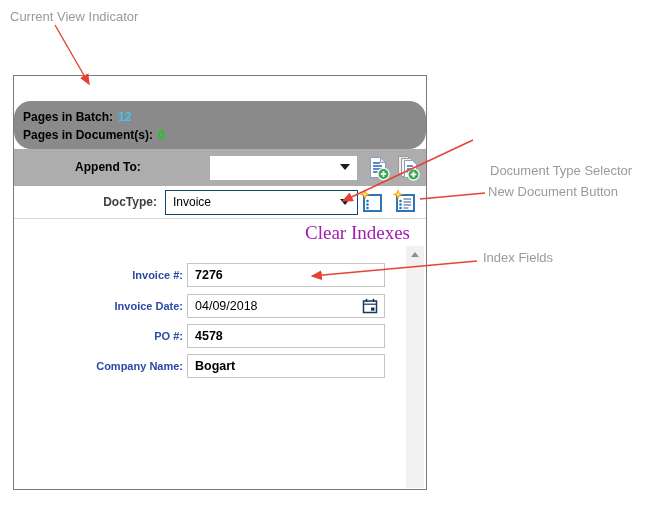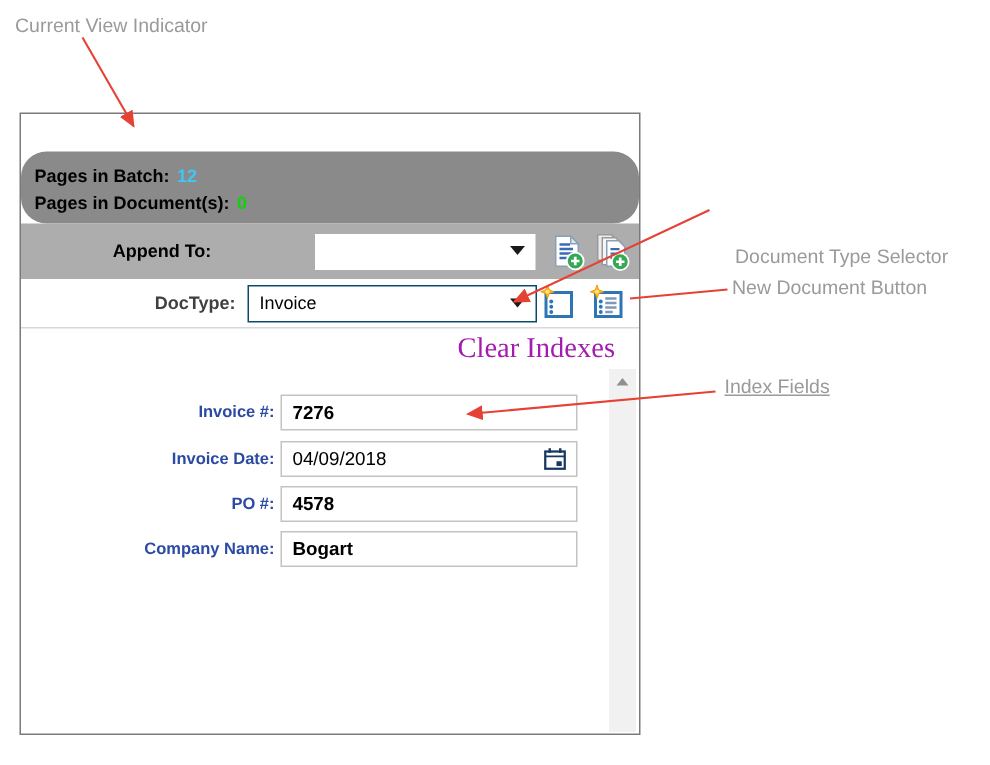--- a/index.html
+++ b/index.html
@@ -130,21 +130,21 @@
     border-right: 4px solid transparent;
     border-bottom: 5px solid #8f8f8f;
   }
 </style>
 </head>
 <body>
 
 <div class="annotation" style="left:10px; top:9px;">Current View Indicator</div>
 <div class="annotation" style="left:490px; top:131px;margin-top:32px;">Document Type Selector</div>
 <div class="annotation" style="left:488px; top:184px;">New Document Button</div>
-<div class="annotation" style="left:483px; top:250px;text-decoration:underline;">Index Fields</div>
+<div class="annotation" style="left:483px; top:250px;">Index Fields</div>
 
 <svg id="arrow-overlay" viewBox="0 0 660 510" xmlns="http://www.w3.org/2000/svg">
   <defs>
     <marker id="arrowhead" markerWidth="9" markerHeight="7" refX="7" refY="3.5" orient="auto">
       <path d="M0,0 L8,3.5 L0,7 Z" fill="#e64135"></path>
     </marker>
   </defs>
   <line x1="55" y1="25" x2="89" y2="84" stroke="#e64135" stroke-width="1.4" marker-end="url(#arrowhead)"></line>
   <line x1="473" y1="140" x2="343" y2="201" stroke="#e64135" stroke-width="1.4" marker-end="url(#arrowhead)"></line>
   <line x1="485" y1="193" x2="420" y2="199" stroke="#e64135" stroke-width="1.4"></line>

